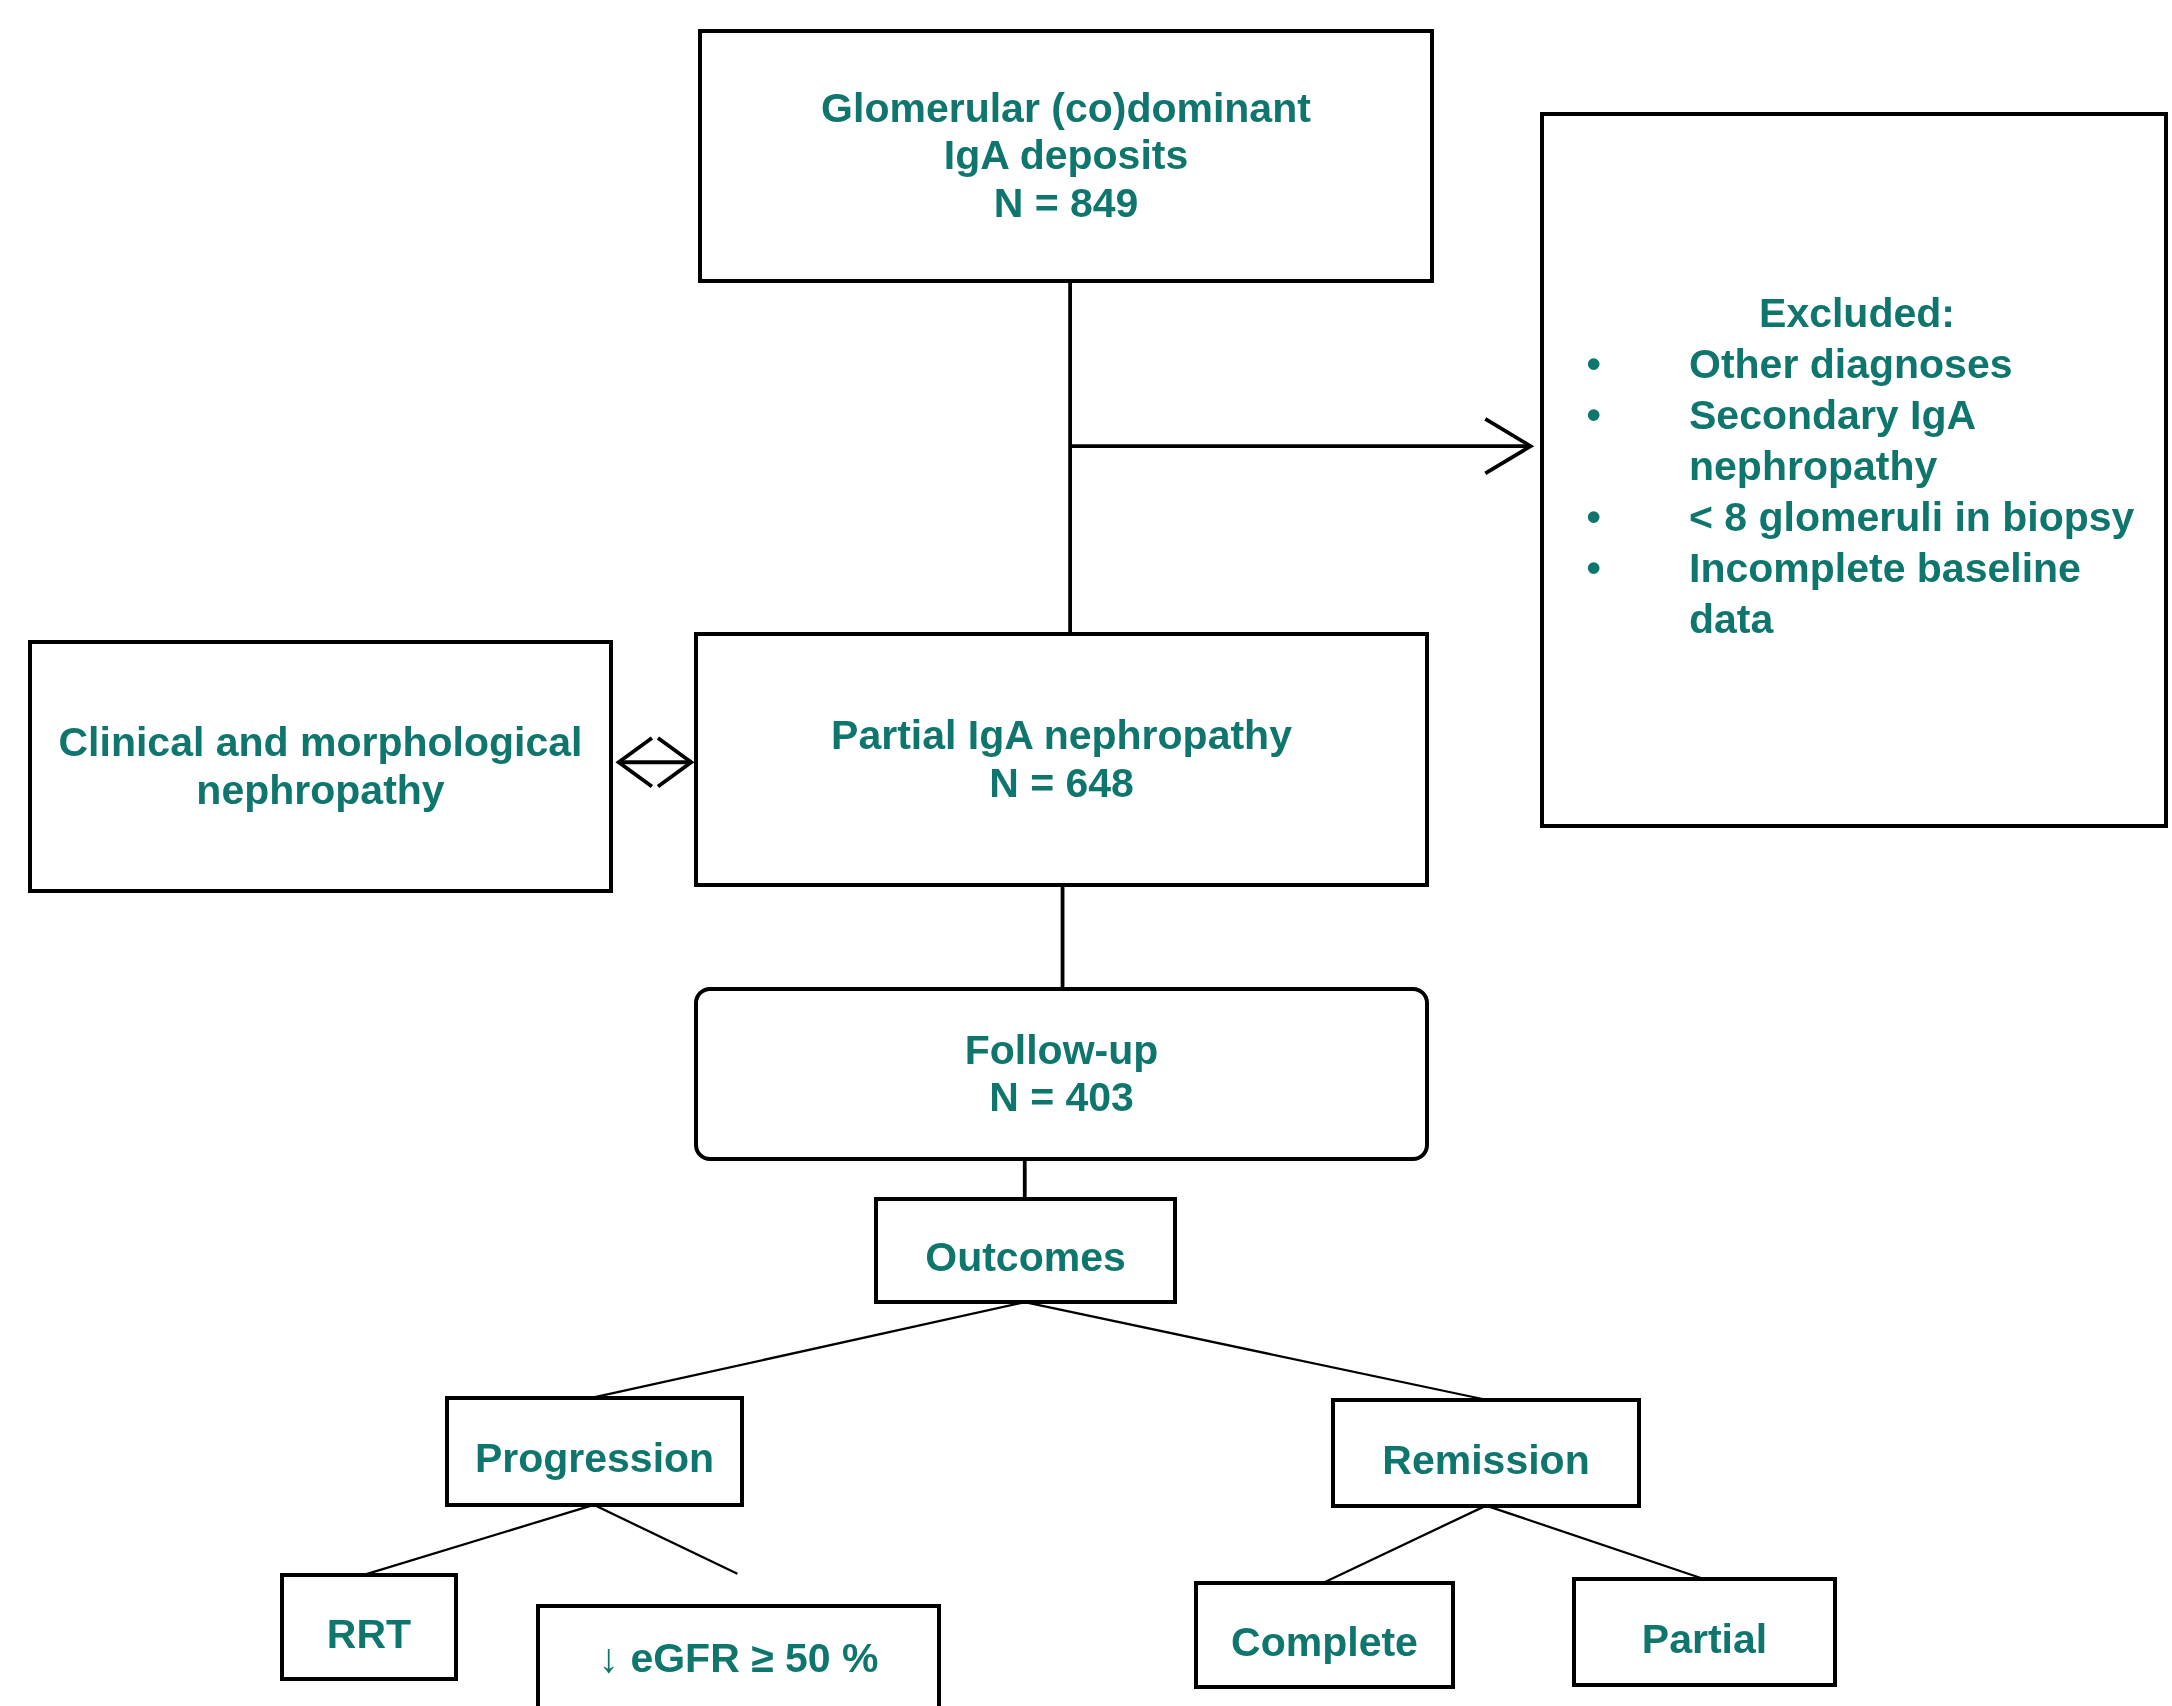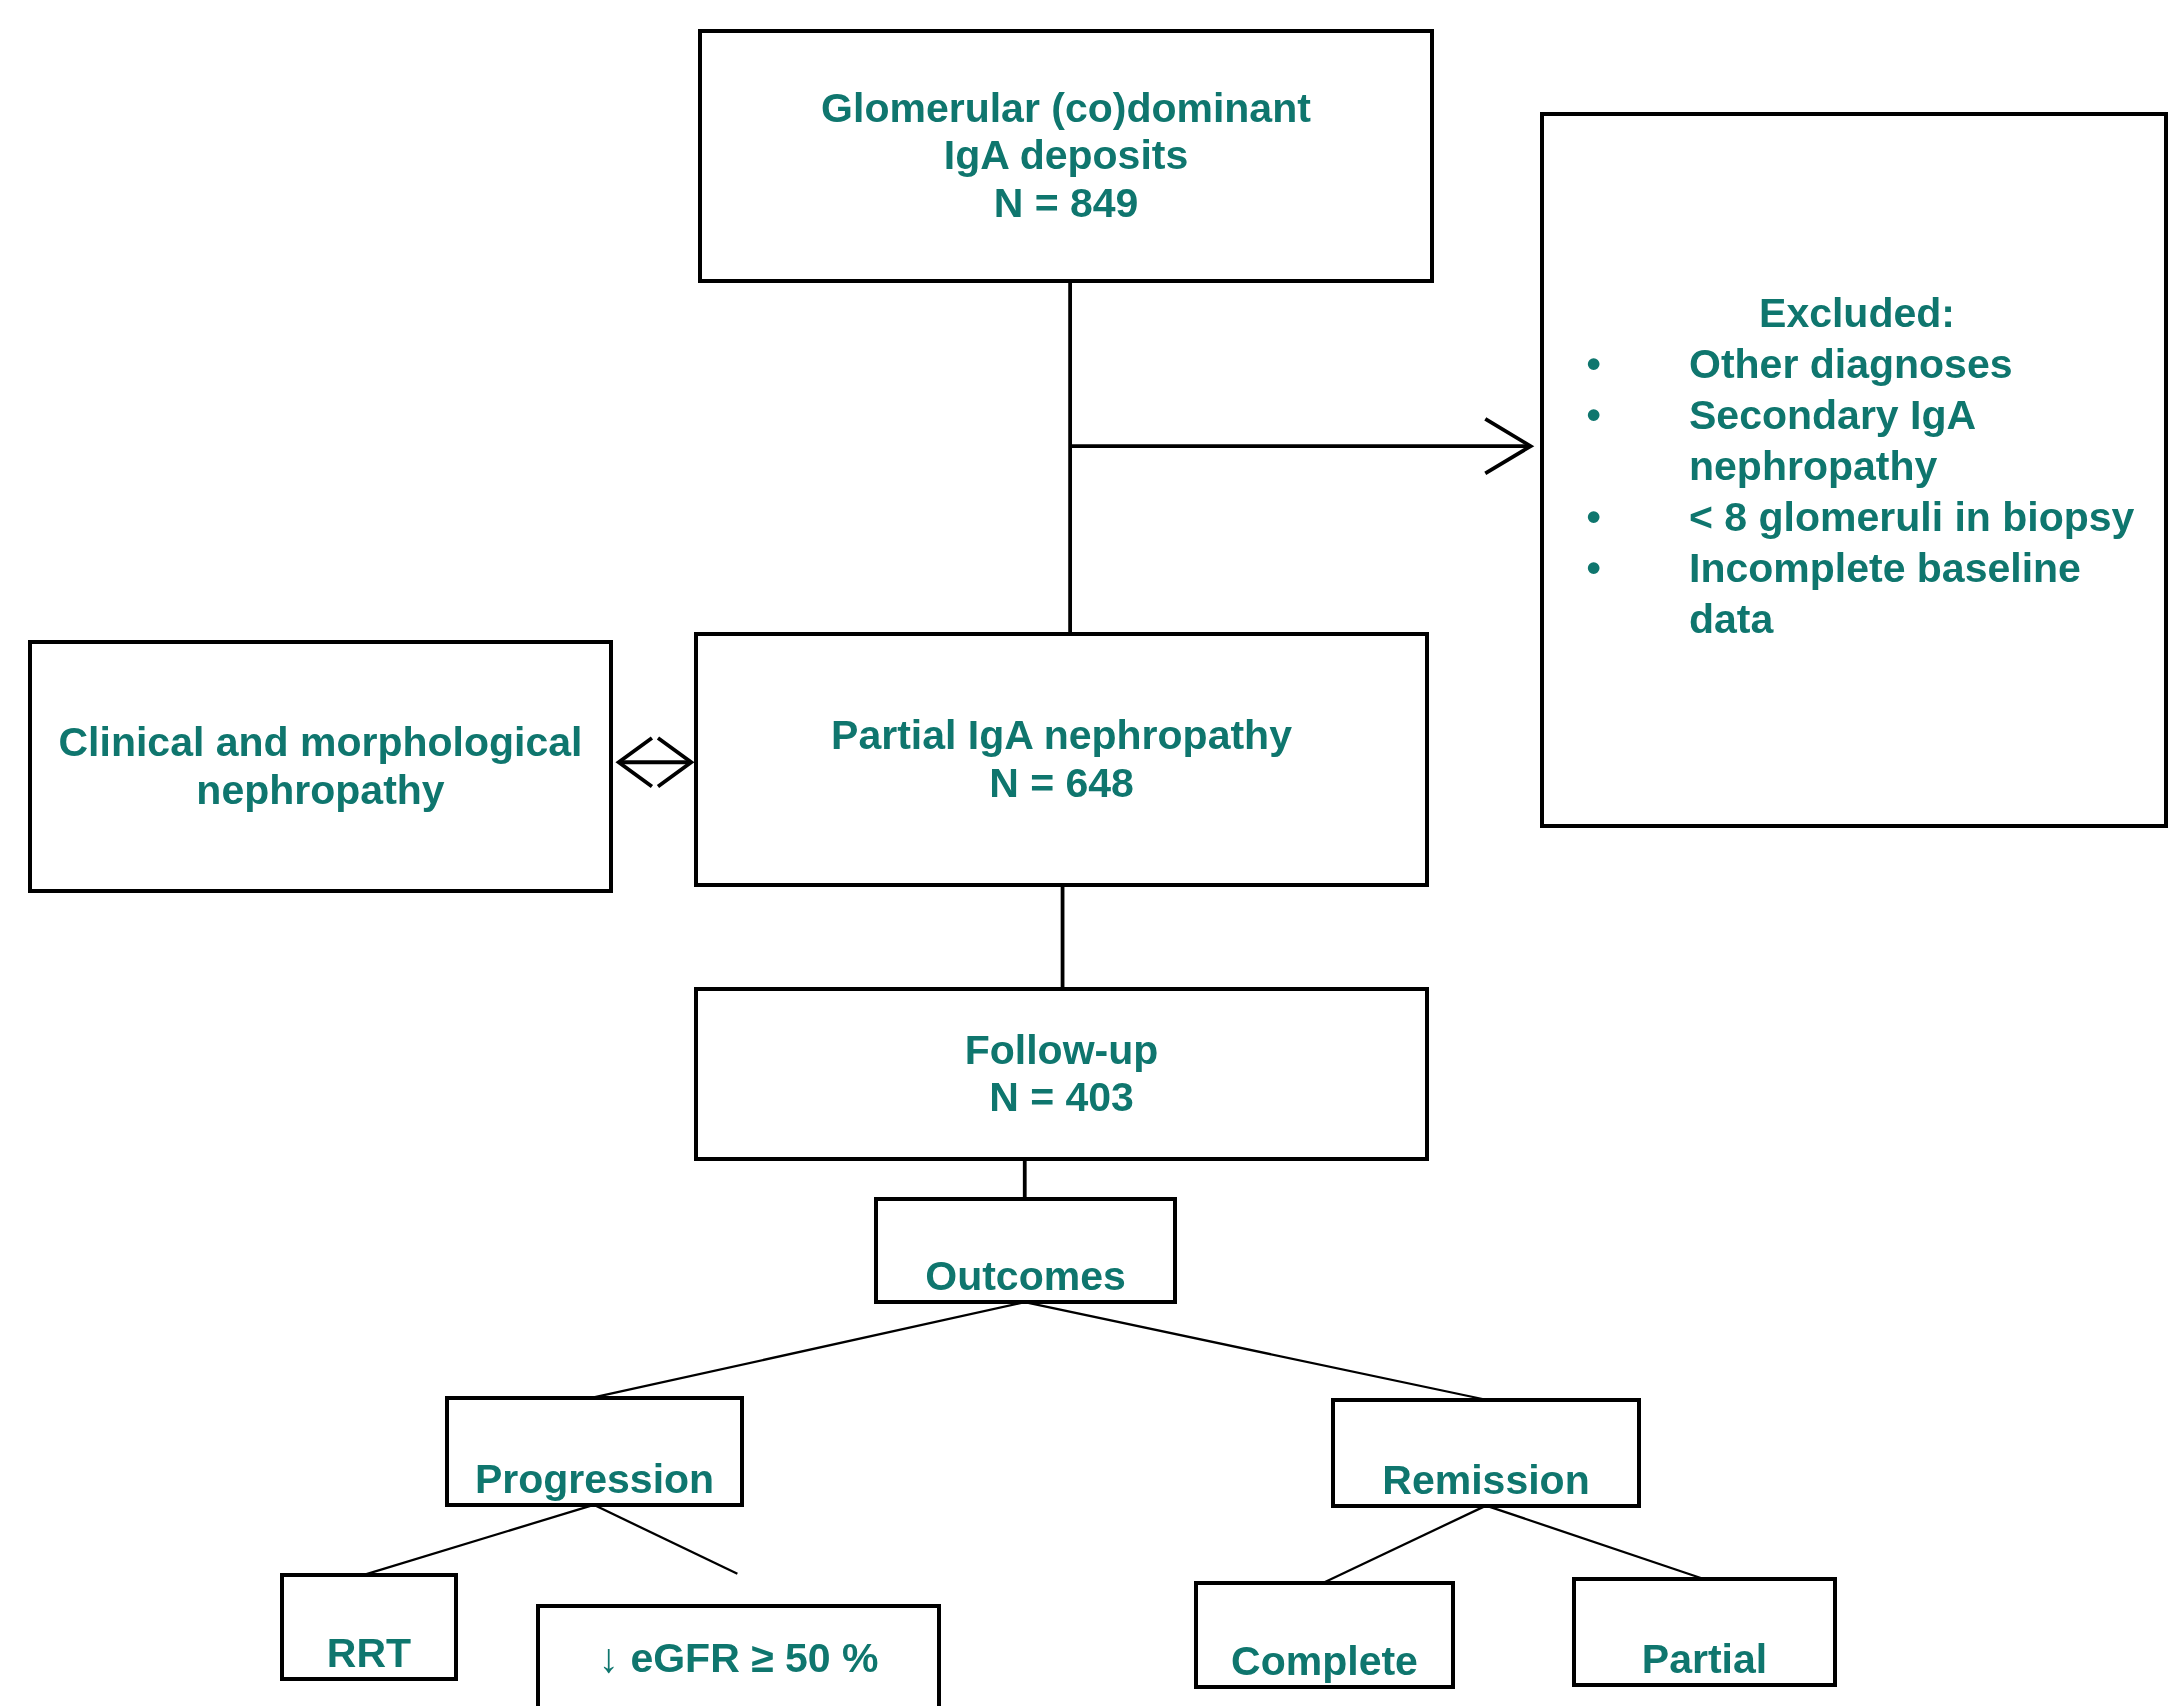--- a/index.html
+++ b/index.html
@@ -26,32 +26,32 @@
     z-index: 2;
     display: flex;
     flex-direction: column;
     align-items: center;
     justify-content: center;
     text-align: center;
     font-weight: 700;
     font-size: 41px;
     line-height: 1.15;
   }
-  .node.top-align { justify-content: flex-end; }
+  .node.top-align { justify-content: center; }
   .node .pad-top-sm { height: 15px; flex: 0 0 auto; }
 
   
   #node-glomerular   { left: 698px;  top: 29px;   width: 736px; height: 254px; }
   #node-excluded     { left: 1540px; top: 112px;  width: 628px; height: 716px;
                        align-items: center; justify-content: flex-start;
                        text-align: left; padding-top: 172px; padding-left: 6px;
                        line-height: 51px; }
   #node-clinical     { left: 28px;   top: 634px;  width: 585px; height: 253px; margin-top: 6px; }
   #node-primary      { left: 694px;  top: 632px;  width: 735px; height: 255px; }
-  #node-followup     { left: 694px;  top: 987px; width: 735px; height: 174px; }
+  #node-followup     { left: 694px;  top: 987px; width: 735px; height: 174px; border-radius: 16px; }
   #node-outcomes     { left: 874px; top: 1197px; width: 303px; height: 107px; }
   #node-progression  { left: 445px;  top: 1396px; width: 299px; height: 111px; }
   #node-remission    { left: 1331px; top: 1398px; width: 310px; height: 110px; }
   #node-rrt          { left: 280px;  top: 1573px; width: 178px; height: 108px; }
   #node-egfr         { left: 536px;  top: 1572px; width: 405px; height: 110px; margin-top: 32px; }
   #node-complete     { left: 1194px; top: 1581px; width: 261px; height: 108px; }
   #node-partial      { left: 1572px; top: 1577px; width: 265px; height: 110px; }
 
   
   #node-excluded .heading { padding-left: 0; }

